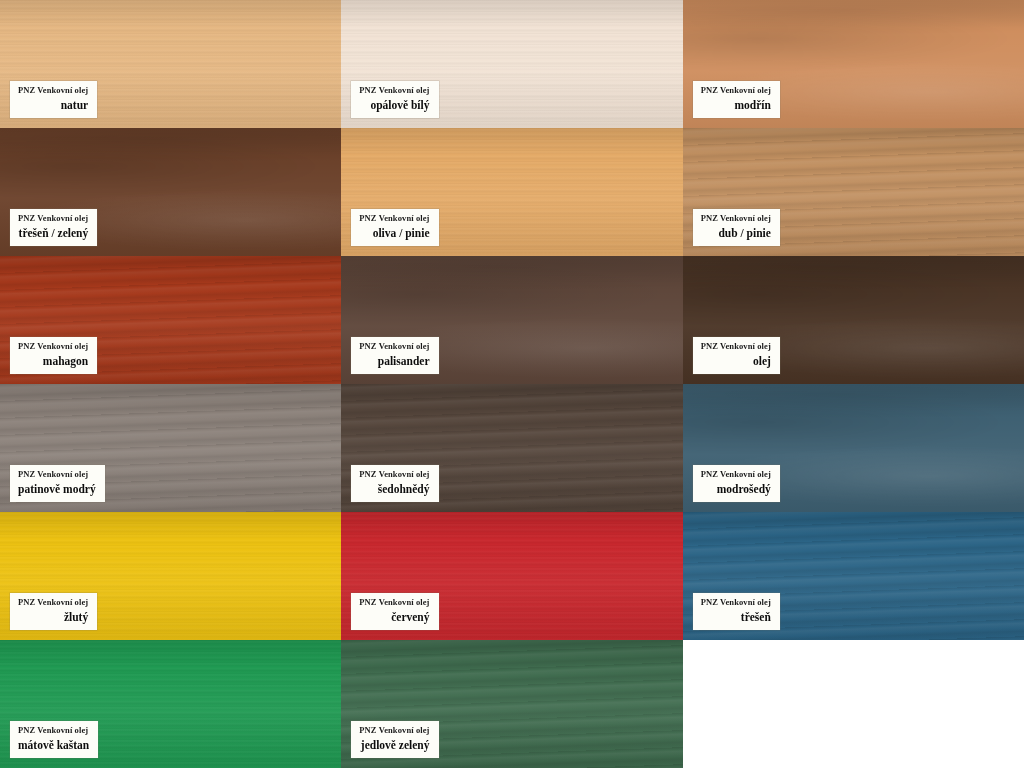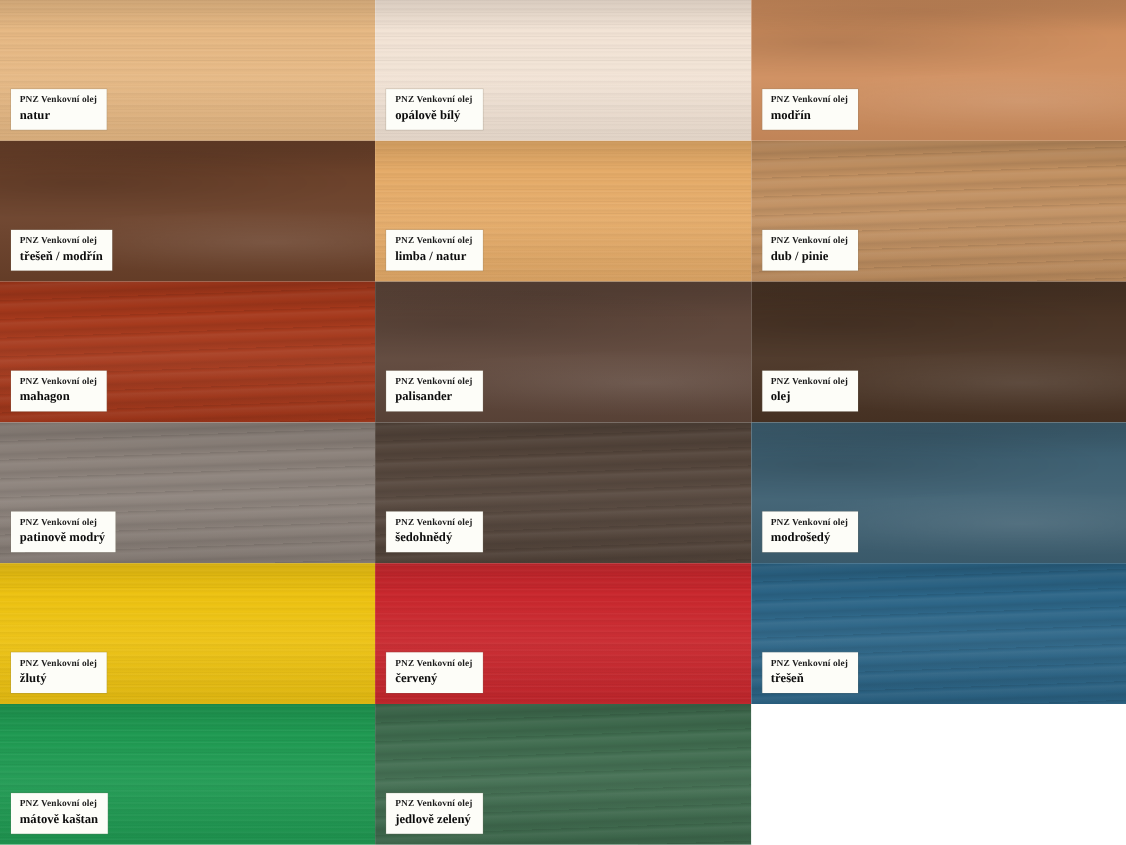--- a/index.html
+++ b/index.html
@@ -105,20 +105,21 @@
   }
 
   .label .name {
     display: block;
     font-family: "Liberation Serif", serif;
     font-size: 11.5px;
     font-weight: bold;
     color: #0d0d0d;
     margin-top: 3px;
     white-space: nowrap;
+    text-align: right;
   }
 </style>
 </head>
 <body>
 
 <div id="swatch-grid">
     <div class="swatch" style="background-color: rgb(230, 184, 131);">
       <div class="grain fine"></div>
       <div class="grain shade"></div>
       <div class="label">
@@ -140,29 +141,29 @@
       <div class="label">
         <span class="brand">PNZ Venkovní olej</span>
         <span class="name">modřín</span>
       </div>
     </div>
     <div class="swatch" style="background-color: rgb(107, 65, 42);">
       <div class="grain wave"></div>
       <div class="grain shade"></div>
       <div class="label">
         <span class="brand">PNZ Venkovní olej</span>
-        <span class="name">třešeň / modřín</span>
+        <span class="name">třešeň / zelený</span>
       </div>
     </div>
     <div class="swatch" style="background-color: rgb(229, 171, 104);">
       <div class="grain fine"></div>
       <div class="grain shade"></div>
       <div class="label">
         <span class="brand">PNZ Venkovní olej</span>
-        <span class="name">limba / natur</span>
+        <span class="name">oliva / pinie</span>
       </div>
     </div>
     <div class="swatch" style="background-color: rgb(192, 143, 96);">
       <div class="grain streak"></div>
       <div class="grain shade"></div>
       <div class="label">
         <span class="brand">PNZ Venkovní olej</span>
         <span class="name">dub / pinie</span>
       </div>
     </div>

